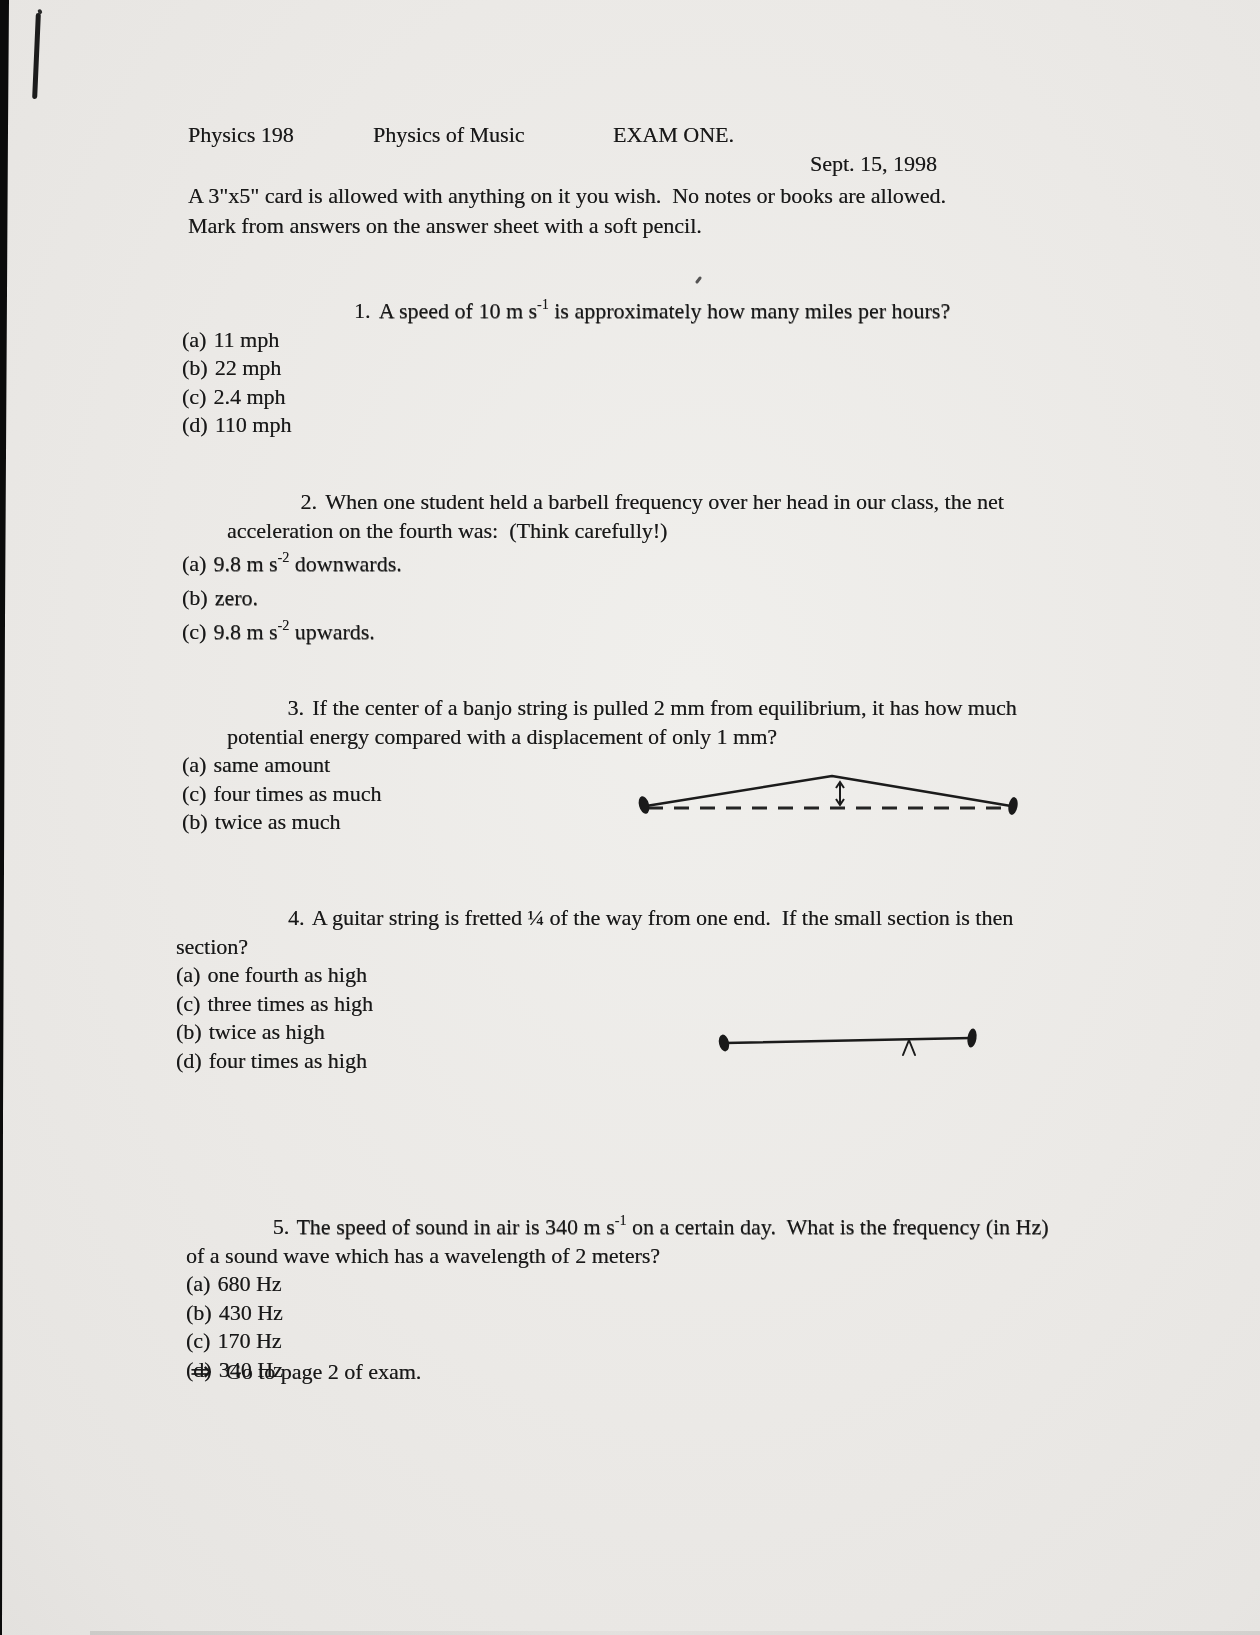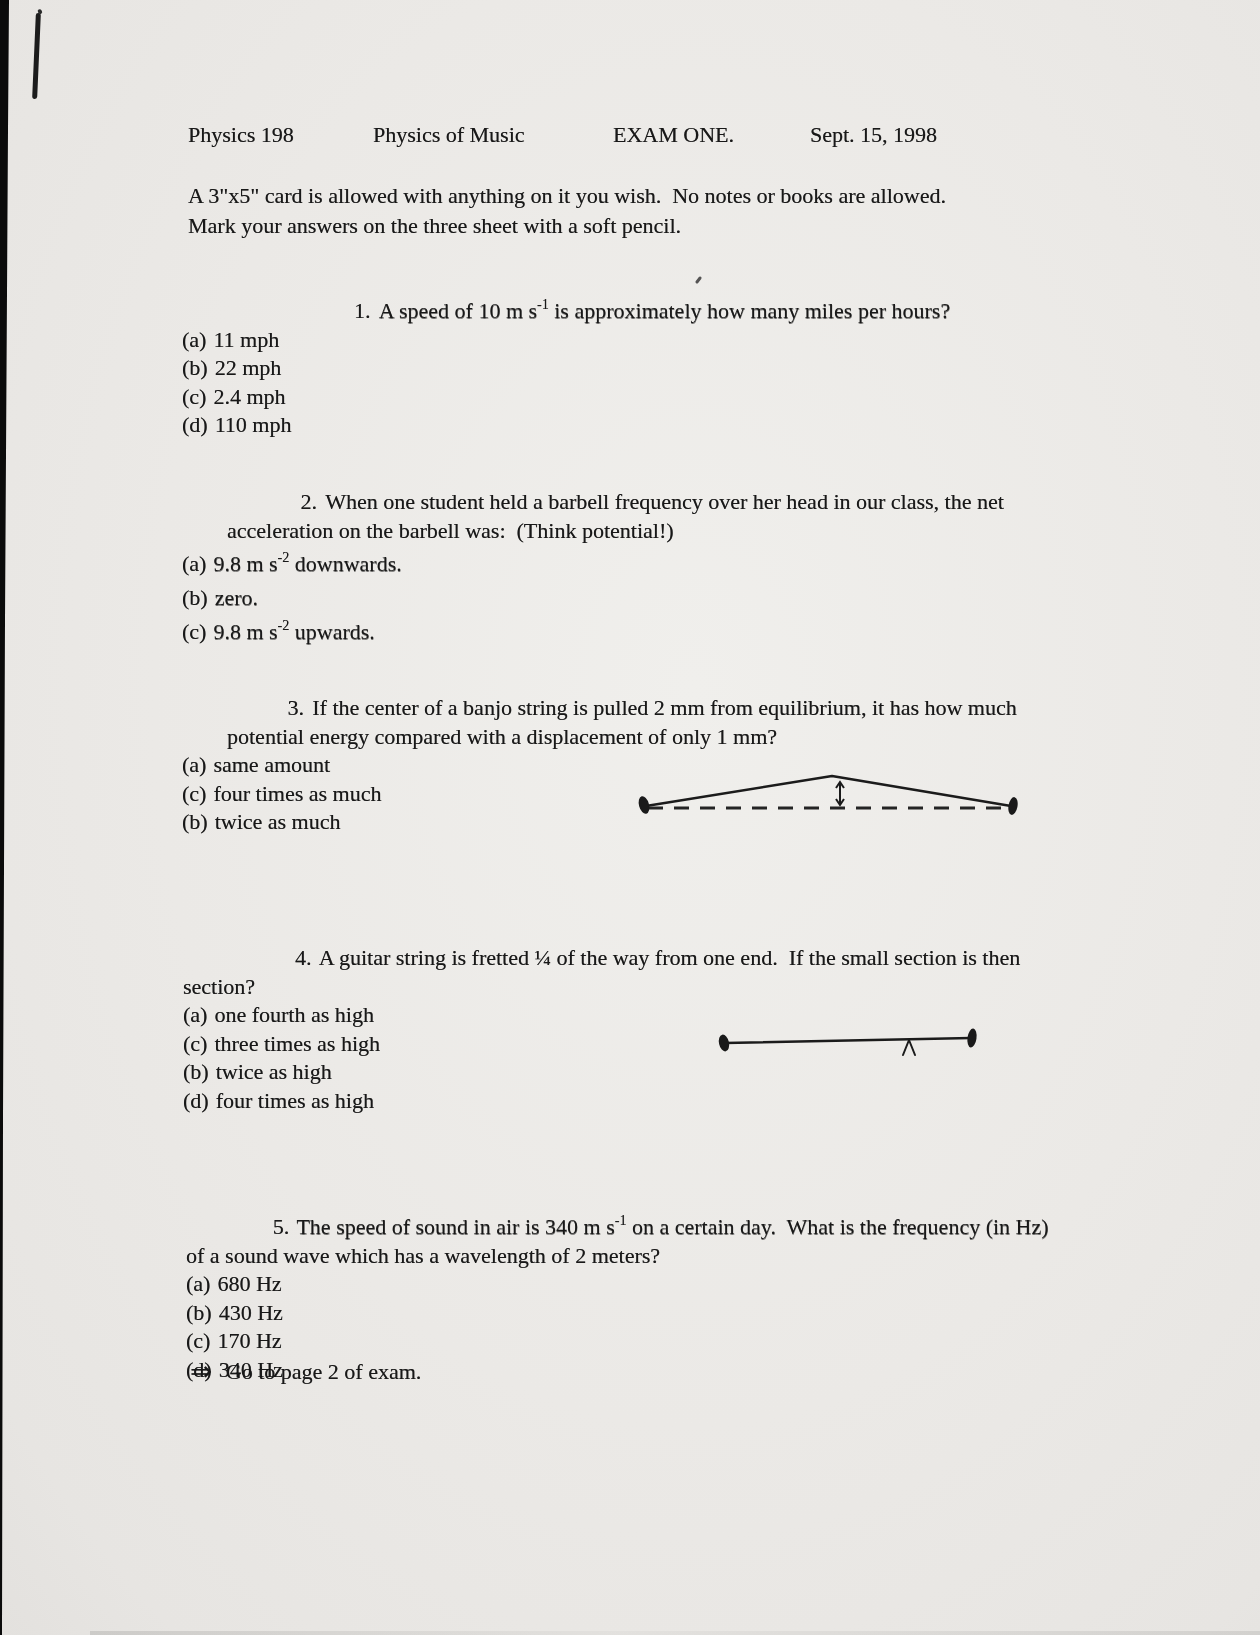--- a/index.html
+++ b/index.html
@@ -35,29 +35,29 @@
   .bottom-smudge {
     position:absolute; left:90px; bottom:0; right:0; height:4px;
     background:linear-gradient(90deg, rgba(130,130,128,.25), rgba(170,170,168,.10) 45%, rgba(140,140,138,.22));
   }
   
   .header { position:absolute; top:122px; left:0; width:1132px; height:30px; font-size:22px; }
   .header span { position:absolute; white-space:pre; }
   .h-course { left:188px; }
   .h-subject { left:373px; }
   .h-exam { left:613px; }
-  .h-date { left:810px; }
+  .h-date { left:810px;margin-top:29px; }
   
   .instructions { position:absolute; left:188px; top:181px; width:900px; font-size:22px; line-height:30px; }
   
   .qblock { position:absolute; font-size:22px; line-height:28.5px; }
   .q1 { left:182px; top:292px; width:920px; }
   .q2 { left:182px; top:488px; width:920px; }
   .q3 { left:182px; top:694px; width:920px; }
-  .q4 { left:176px; top:944px; width:940px;margin-left:7px; }
+  .q4 { left:176px; top:904px; width:940px; }
   .q5 { left:186px; top:1208px; width:940px; }
   .stem-first { padding-left:12px;text-align:center; }
   .q4 .stem-first, .q5 .stem-first { padding-left:2px; }
   .stem-cont { padding-left:45px; }
   .q4 .stem-cont, .q5 .stem-cont { padding-left:0; }
   .qnum { display:inline-block; min-width:33px; }
   .q4 .qnum, .q5 .qnum { min-width:31px; }
   .opt-label { margin-right:7px; }
   sup.sup { font-size:14px; position:relative; top:-1px; letter-spacing:0; }
   
@@ -80,34 +80,34 @@
 
   <div class="header">
     <span class="h-course txt">Physics 198</span>
     <span class="h-subject txt">Physics of Music</span>
     <span class="h-exam txt">EXAM ONE.</span>
     <span class="h-date txt">Sept. 15, 1998</span>
   </div>
 
   <div class="instructions">
     <div class="txt">A 3"x5" card is allowed with anything on it you wish.  No notes or books are allowed.</div>
-    <div class="txt">Mark your answers on the three sheet with a soft pencil.</div>
+    <div class="txt">Mark from answers on the answer sheet with a soft pencil.</div>
   </div>
 
   <div class="qblock q1">
     <div class="stem-first txt"><span class="qnum">1.</span><span class="txt">A speed of 10 m s</span><sup class="sup">-1</sup><span class="txt"> is approximately how many miles per hours?</span></div>
     <div class="opt"><span class="opt-label txt">(a)</span><span class="txt">11 mph</span></div>
     <div class="opt"><span class="opt-label txt">(b)</span><span class="txt">22 mph</span></div>
     <div class="opt"><span class="opt-label txt">(c)</span><span class="txt">2.4 mph</span></div>
     <div class="opt"><span class="opt-label txt">(d)</span><span class="txt">110 mph</span></div>
   </div>
 
   <div class="qblock q2">
     <div class="stem-first txt"><span class="qnum">2.</span><span class="txt">When one student held a barbell frequency over her head in our class, the net</span></div>
-    <div class="stem-cont txt">acceleration on the barbell was:  (Think potential!)</div>
+    <div class="stem-cont txt">acceleration on the fourth was:  (Think carefully!)</div>
     <div class="opt"><span class="opt-label txt">(a)</span><span class="txt">9.8 m s</span><sup class="sup">-2</sup><span class="txt"> downwards.</span></div>
     <div class="opt"><span class="opt-label txt">(b)</span><span class="txt">zero.</span><sup class="sup"></sup><span class="txt"></span></div>
     <div class="opt"><span class="opt-label txt">(c)</span><span class="txt">9.8 m s</span><sup class="sup">-2</sup><span class="txt"> upwards.</span></div>
   </div>
 
   <div class="qblock q3">
     <div class="stem-first txt"><span class="qnum">3.</span><span class="txt">If the center of a banjo string is pulled 2 mm from equilibrium, it has how much</span></div>
     <div class="stem-cont txt">potential energy compared with a displacement of only 1 mm?</div>
     <div class="opt"><span class="opt-label txt">(a)</span><span class="txt">same amount</span></div>
     <div class="opt"><span class="opt-label txt">(c)</span><span class="txt">four times as much</span></div>

